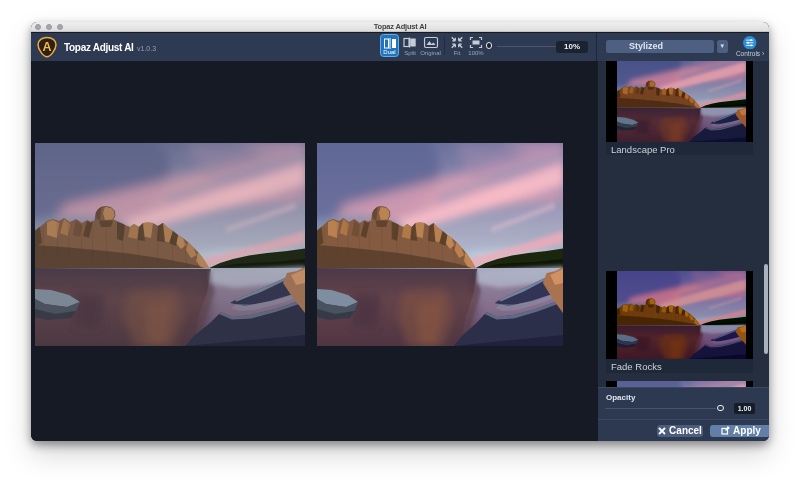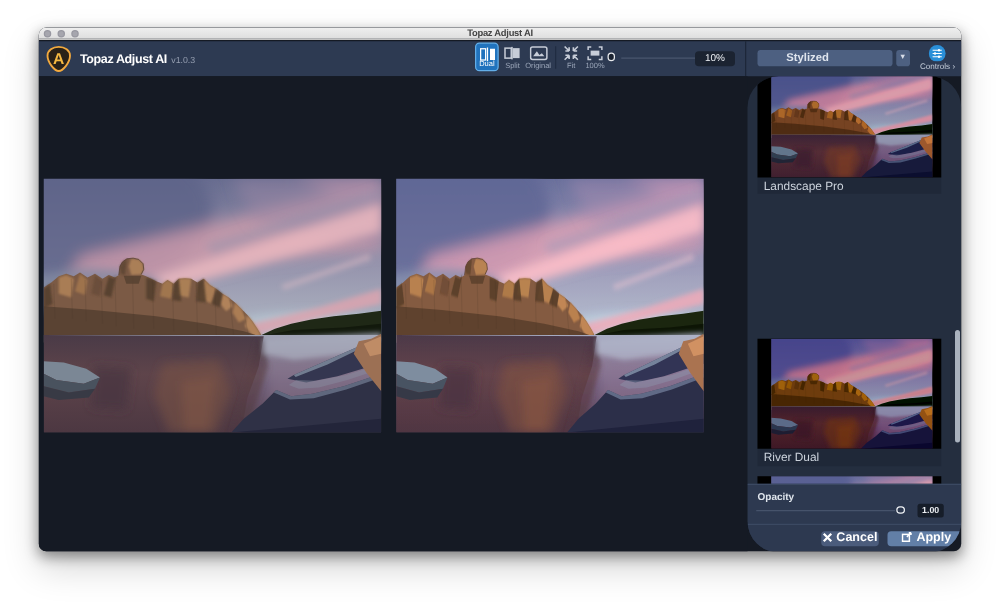--- a/index.html
+++ b/index.html
@@ -29,35 +29,35 @@
 #btn-dual .lbl { color:#fff; }
 #btn-split { left:368px; }
 #btn-orig { left:384.5px; width:30px; }
 .vsep1 { position:absolute; left:413px; top:4px; width:1px; height:18px; background:#202c42; }
 #btn-fit { left:415px; }
 #btn-100 { left:434px; }
 #zoomthumb { position:absolute; left:454.5px; top:9.4px; width:6.5px; height:6.5px; border-radius:50%;
   background:#1a2230; border:1.6px solid #e9ebee; }
 #zoomtrack { position:absolute; left:466px; top:12.5px; width:59px; height:1px; background:#49566e; }
 #zoombox { position:absolute; left:525px; top:7.5px; width:32px; height:12px; background:#1b2331;
-  border-radius:3px; color:#eef1f5; font-size:8px; font-weight:normal; text-align:center; line-height:12px; }
+  border-radius:3px; color:#eef1f5; font-size:8px; font-weight:bold; text-align:center; line-height:12px; }
 .vsep2 { position:absolute; left:565px; top:0; width:1px; height:28px; background:#1d2739; }
 #stylized { position:absolute; left:575px; top:6.5px; width:108px; height:13px; background:#4d6081;
   border-radius:2.5px; color:#dfe5ee; font-size:9px; font-weight:bold; line-height:13px; padding-left:23px; }
 #styl-arrow { position:absolute; left:685.5px; top:6.5px; width:11.5px; height:13px; background:#4d6081;
   border-radius:2.5px; color:#d7dde8; font-size:6px; text-align:center; line-height:13px; }
 #controls-ic { position:absolute; left:712px; top:2.8px; }
 #controls-t { position:absolute; left:700px; top:16.5px; width:38px; font-size:6.5px; color:#c3ccd9; text-align:center; }
 
 #canvas { position:absolute; left:0; top:39px; width:567px; height:381px; background:#151a24; }
 .photo { position:absolute; top:82px; height:203px; }
 #photoL { left:4px; width:270px; }
 #photoR { left:286px; width:246px; filter:saturate(1.14) brightness(1.04) contrast(1.05); }
 
-#sidebar { position:absolute; left:567px; top:39px; width:171px; height:381px; background:#242e3f; overflow:hidden;border-radius:25px; }
+#sidebar { position:absolute; left:567px; top:39px; width:171px; height:381px; background:#242e3f; overflow:hidden; }
 .tile { position:absolute; left:8px; width:147px; background:#1f2838; }
 .thumbwrap { position:absolute; left:0; width:147px; background:#000; overflow:hidden; }
 .thumbwrap svg { position:absolute; left:11px; top:0; }
 .tlabel { position:absolute; left:0; width:100%; font-size:9.5px; color:#ccd3dc; padding-left:5px; }
 #tile2 { position:absolute; left:6px; top:99px; width:151px; height:104px; background:#1f2838;
   border:2px solid #4aa0dd; border-radius:2px; }
 #tile2 .thumbwrap { left:0; top:0; width:147px; height:89px; }
 #tile2 .tlabel { top:89px; height:13px; background:#2b80c2; color:#fff; font-weight:bold; line-height:13px; }
 #fxcirc { position:absolute; left:63px; top:31px; width:25px; height:25px; border-radius:50%; background:#2f8bd2; }
 #scrollbar { position:absolute; left:165.5px; top:203px; width:4px; height:90px; border-radius:2px; background:#aab3bf; }
@@ -176,21 +176,21 @@
           </svg>
       </div>
       <div class="tlabel" style="top:91px;">Landscape Pro</div>
     </div>
     <div class="tile" id="tile3" style="top:209.5px; height:102px;">
       <div class="thumbwrap" style="top:0; height:88px;">
         <svg width="129" height="88" viewBox="0 0 270 203" preserveAspectRatio="none" style="filter:saturate(1.8) hue-rotate(8deg) contrast(1.28) brightness(0.78);">
             <use href="#scene"></use>
           </svg>
       </div>
-      <div class="tlabel" style="top:90px;">River Dual</div>
+      <div class="tlabel" style="top:90px;">Fade Rocks</div>
     </div>
     <div class="tile" id="tile4" style="top:319.5px; height:7px;">
       <div class="thumbwrap" style="top:0; height:7px;">
         <svg width="129" height="89" viewBox="0 0 270 203" preserveAspectRatio="none" style="top:-6px; filter:saturate(1.5) brightness(0.95);">
             <use href="#scene"></use>
           </svg>
       </div>
     </div>
     <div id="scrollbar"></div>
     <div id="opanel">

